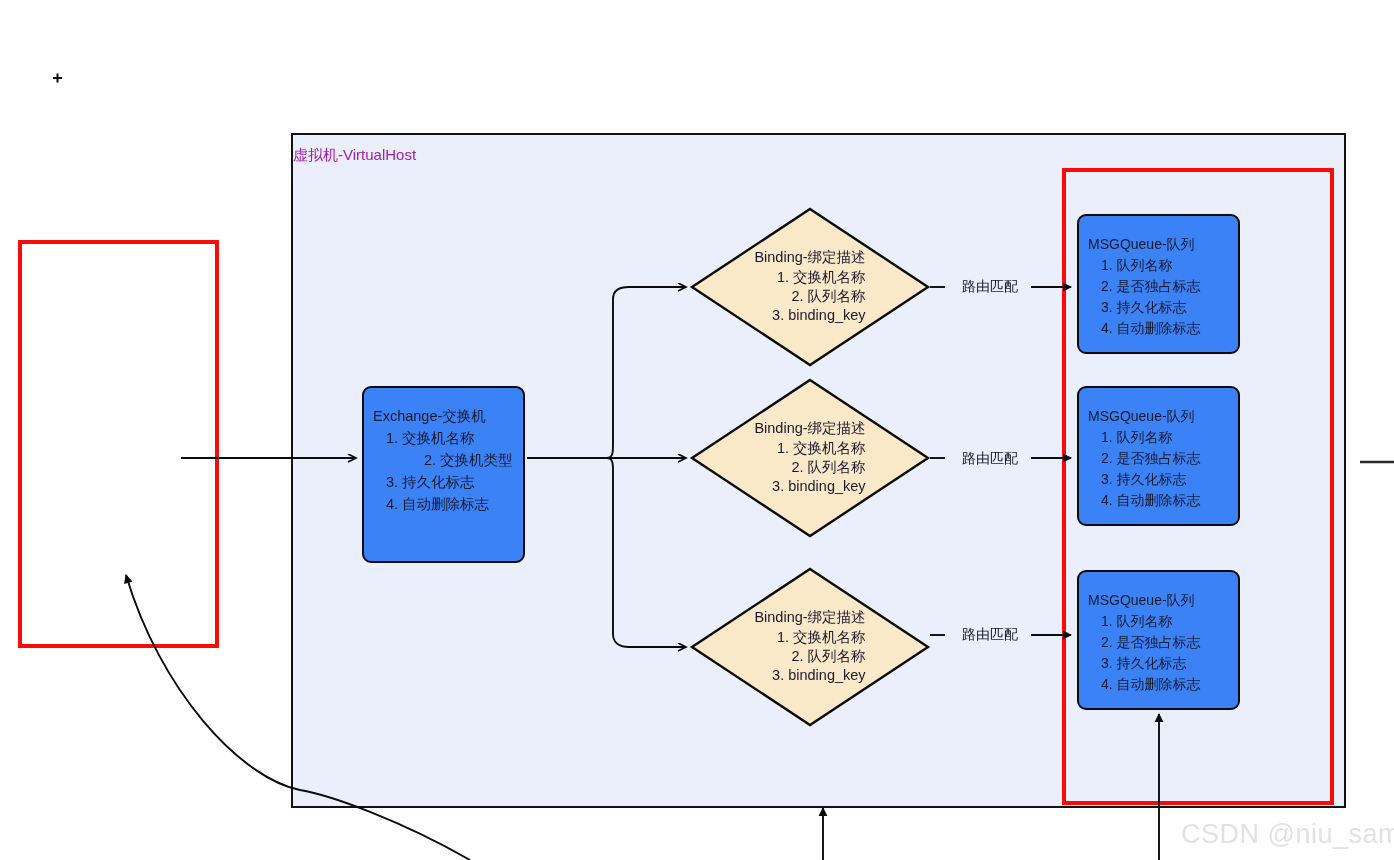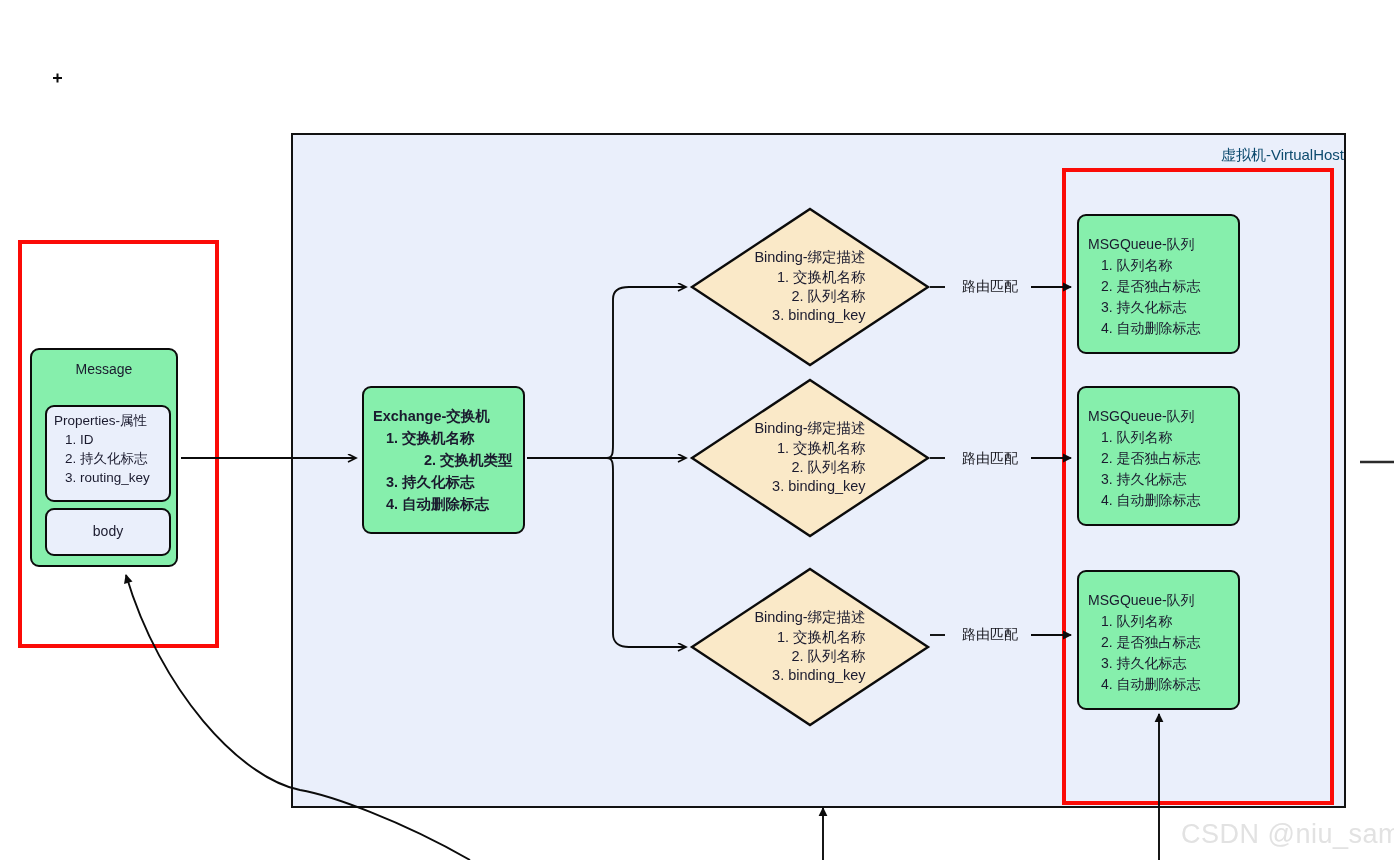--- a/index.html
+++ b/index.html
@@ -9,37 +9,37 @@
     position:relative;overflow:hidden;
     color:#1a1a2e;
   }
   #stage{position:absolute;left:0;top:0;width:1394px;height:860px;}
   svg.layer{position:absolute;left:0;top:0;width:1394px;height:860px;pointer-events:none;}
 
   .node{position:absolute;box-sizing:border-box;}
 
   
   .rbox{
-    background:#86efac;
+    background:#3b82f6;
     border:2px solid #0b0b0b;
     border-radius:9px;
   }
   .rbox-inner{
     background:#eaeffb;
     border:2px solid #0b0b0b;
     border-radius:9px;
   }
 
   
   .tx{position:absolute;white-space:pre;line-height:1.30;}
   .center{width:100%;text-align:center;}
 
   .title-vh{
-    position:absolute;font-size:15px;color:#0c4a6e;
-    width:100%;text-align:right;
+    position:absolute;font-size:15px;color:#a21caf;
+    width:100%;text-align:left;
   }
 
   
   .vhost{
     position:absolute;
     background:#eaeffb;
     border:2.5px solid #121212;
   }
 
   
@@ -77,36 +77,22 @@
 <div id="stage">
 
   <div class="vhost" style="left:291px;top:133px;width:1051px;height:671px;">
     <div class="title-vh" style="left:0;top:11px;">虚拟机-VirtualHost</div>
   </div>
 
   <div class="redframe" style="left:1062px;top:168px;width:272px;height:637px;"></div>
 
   <div class="redframe" style="left:18px;top:240px;width:201px;height:408px;"></div>
 
-  <div class="node rbox" style="left:30px;top:348px;width:148px;height:219px;">
-    <div class="tx center" style="left:0;top:10px;font-size:14px;">Message</div>
-
-    <div class="rbox-inner" style="position:absolute;left:13px;top:55px;width:122px;height:93px;">
-      <div class="tx" style="left:7px;top:5px;font-size:13.5px;">Properties-属性</div>
-      <div class="tx" style="left:18px;top:24px;font-size:13.5px;">1. ID</div>
-      <div class="tx" style="left:18px;top:43px;font-size:13.5px;">2. 持久化标志</div>
-      <div class="tx" style="left:18px;top:62px;font-size:13.5px;">3. routing_key</div>
-    </div>
-
-    <div class="rbox-inner" style="position:absolute;left:13px;top:158px;width:122px;height:44px;">
-      <div class="tx center" style="left:0;top:12px;font-size:14px;">body</div>
-    </div>
-  </div>
-
-  <div class="node rbox" style="left:362px;top:386px;width:163px;height:148px;font-weight:bold;">
+
+  <div class="node rbox" style="left:362px;top:386px;width:163px;height:177px;">
     <div class="tx" style="left:9px;top:19px;font-size:14.5px;">Exchange-交换机</div>
     <div class="tx" style="left:22px;top:41px;font-size:14.5px;">1. 交换机名称</div>
     <div class="tx" style="left:22px;top:63px;font-size:14.5px;margin-left:38px;">2. 交换机类型</div>
     <div class="tx" style="left:22px;top:85px;font-size:14.5px;">3. 持久化标志</div>
     <div class="tx" style="left:22px;top:107px;font-size:14.5px;">4. 自动删除标志</div>
   </div>
 
   <svg class="layer">
 
     <polygon points="810,209 928,287 810,365 692,287" fill="#fae9c8" stroke="#0b0b0b" stroke-width="2.4"></polygon>

